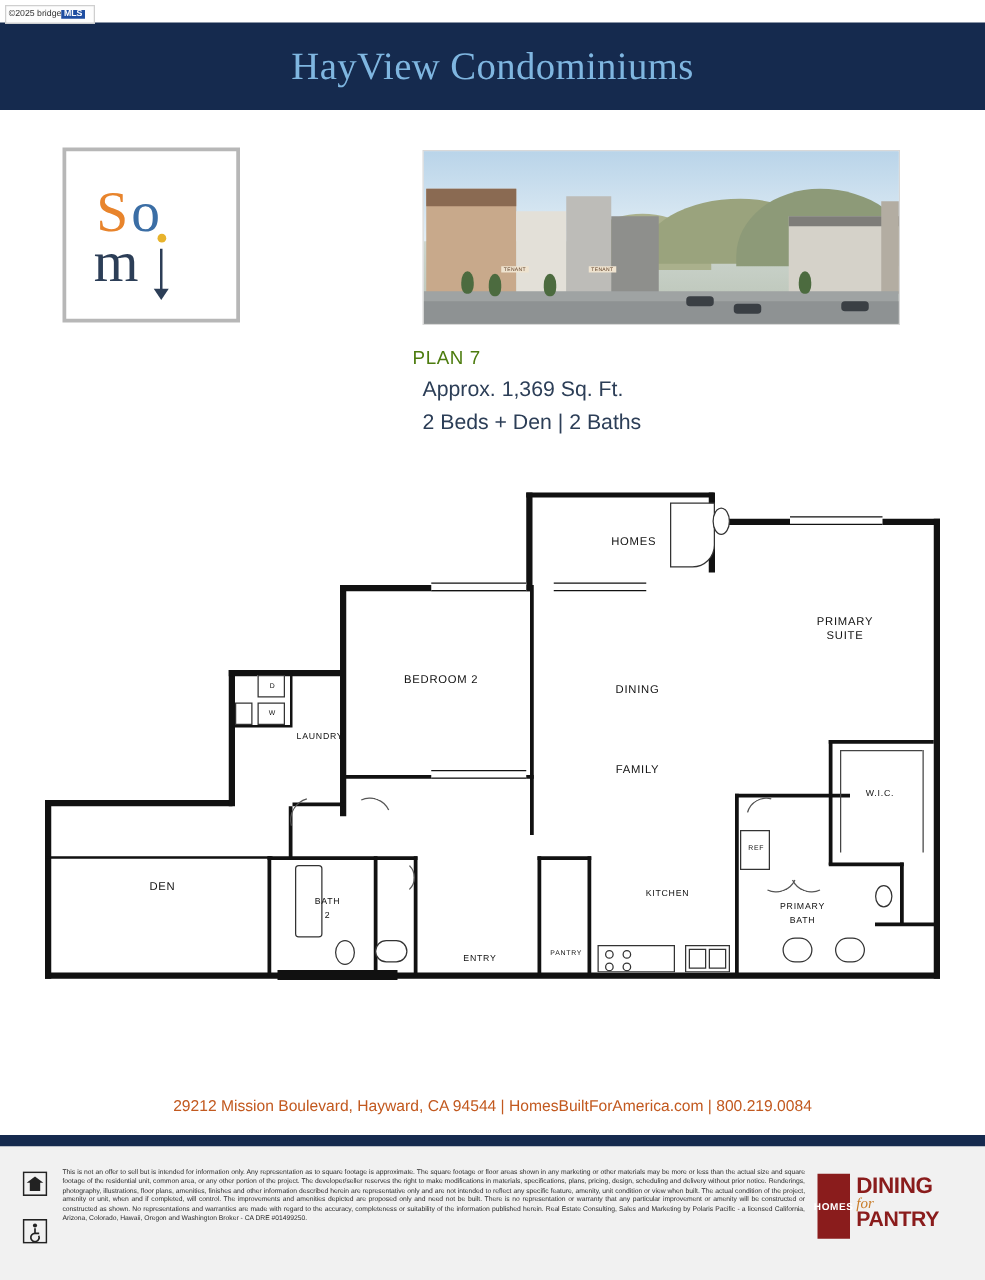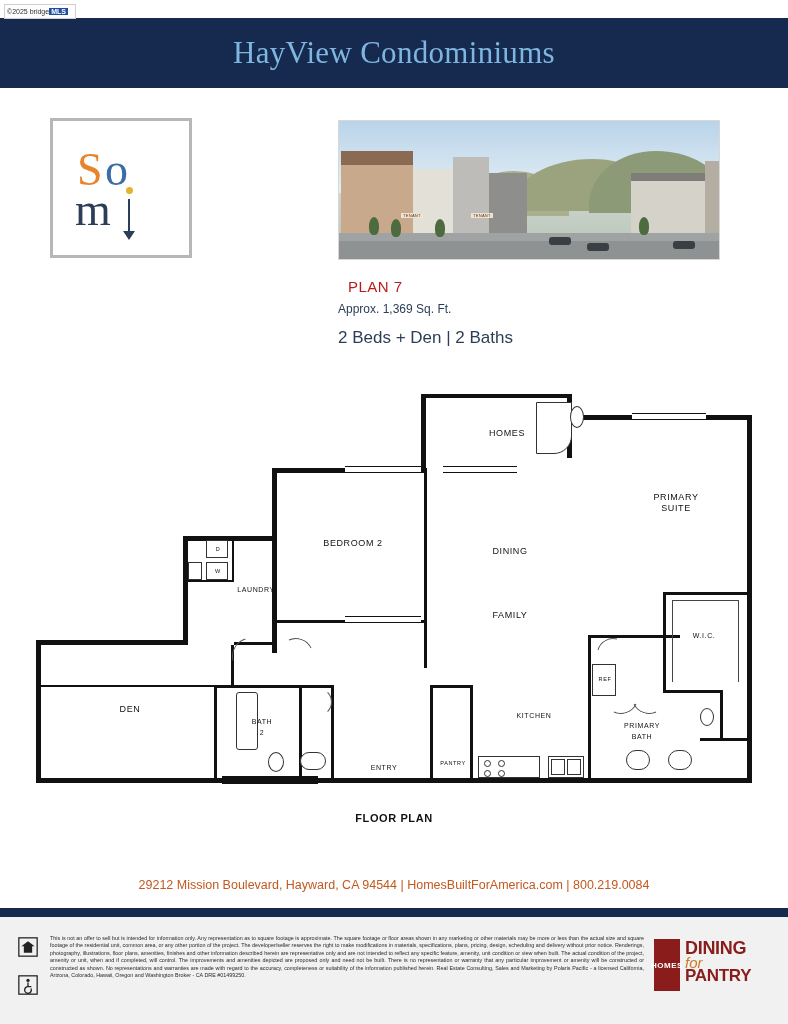--- a/index.html
+++ b/index.html
@@ -108,26 +108,26 @@
   .r-road { position:absolute; left:0; top:112px; width:100%; height:28px;
     background:#9fa3a3; }
   .r-road2 { position:absolute; left:0; top:120px; width:100%; height:20px;
     background:#8e9293; }
   .r-tree { position:absolute; width:10px; height:18px; background:#4c6b3f; border-radius:50% 50% 40% 40%; }
   .r-car { position:absolute; width:22px; height:8px; background:#3a3f44; border-radius:3px; }
   .r-tenant { position:absolute; font-size:4px; color:#5a3a22; background:#efe3cf;
     padding:0 2px; letter-spacing:.3px; }
   
   .plan-label {
-    position: absolute; left: 348px; top: 278px;
-    font-size: 15px; color: #b91c1c; letter-spacing: .5px;
+    position: absolute; left: 330px; top: 278px;
+    font-size: 15px; color: #4d7c0f; letter-spacing: .5px;
   }
   .plan-sqft {
     position: absolute; left: 338px; top: 302px;
-    font-size: 12px; color: #2c3e57;
+    font-size: 17px; color: #2c3e57;
   }
   .plan-beds {
     position: absolute; left: 338px; top: 328px;
     font-size: 17px; color: #2c3e57;
   }
   
   .fp-wrap { position: absolute; left: 0; top: 380px; width: 788px; height: 460px; }
   .fp-title {
     position: absolute; left: 0; top: 432px; width: 788px;
     text-align: center; font-size: 11px; font-weight: bold;
@@ -170,21 +170,21 @@
     display: flex;
   }
   .hb-left {
     width: 26px; background: #8a1c1c; color: #fff;
     font-size: 8px; font-weight: bold; line-height: 9px;
     display: flex; align-items: center; justify-content: center;
     letter-spacing: .5px;
   }
   .hb-right { flex: 1; padding-left: 5px; color: #8a1c1c; }
   .hb-built { font-size: 18px; font-weight: bold; line-height: 19px; letter-spacing: -.3px; }
-  .hb-for { font-size: 15px; font-style: italic; color: #c97d2b; line-height: 9px; }
+  .hb-for { font-size: 12px; font-style: italic; color: #c97d2b; line-height: 9px; font-family: Liberation Serif, serif; }
   .hb-america { font-size: 17px; font-weight: bold; line-height: 18px; letter-spacing: -.3px; }
 </style>
 </head>
 <body>
 
 <div class="watermark">
   <span>©2025 bridge</span><span class="mls">MLS</span>
 </div>
 
 <div class="header">
@@ -321,21 +321,20 @@
   <div class="rm" style="left:462px; top:230px; width:96px;">FAMILY</div>
   <div class="rm small" style="left:226px; top:204px; width:60px;">LAUNDRY</div>
   <div class="rm small" style="left:676px; top:250px; width:56px;">W.I.C.</div>
   <div class="rm" style="left:100px; top:324px; width:60px;">DEN</div>
   <div class="rm small" style="left:240px; top:336px; width:44px;">BATH<br>2</div>
   <div class="rm small" style="left:498px; top:330px; width:72px;">KITCHEN</div>
   <div class="rm small" style="left:610px; top:340px; width:64px;">PRIMARY<br>BATH</div>
   <div class="rm small" style="left:356px; top:382px; width:56px;">ENTRY</div>
   <div class="rm tiny" style="left:432px; top:378px; width:42px;">PANTRY</div>
 
-  <div class="fp-title">FLOOR PLAN</div>
 </div>
 
 <div class="address">29212 Mission Boulevard, Hayward, CA 94544 | HomesBuiltForAmerica.com | 800.219.0084</div>
 
 <div class="footer">
   <svg class="fair-icon" viewBox="0 0 24 24">
     <rect x="1" y="1" width="22" height="22" fill="none" stroke="#222" stroke-width="1.5"></rect>
     <path d="M12 5 L20 11 H17 V19 H7 V11 H4 Z" fill="#222"></path>
   </svg>
   <svg class="access-icon" viewBox="0 0 24 24">

